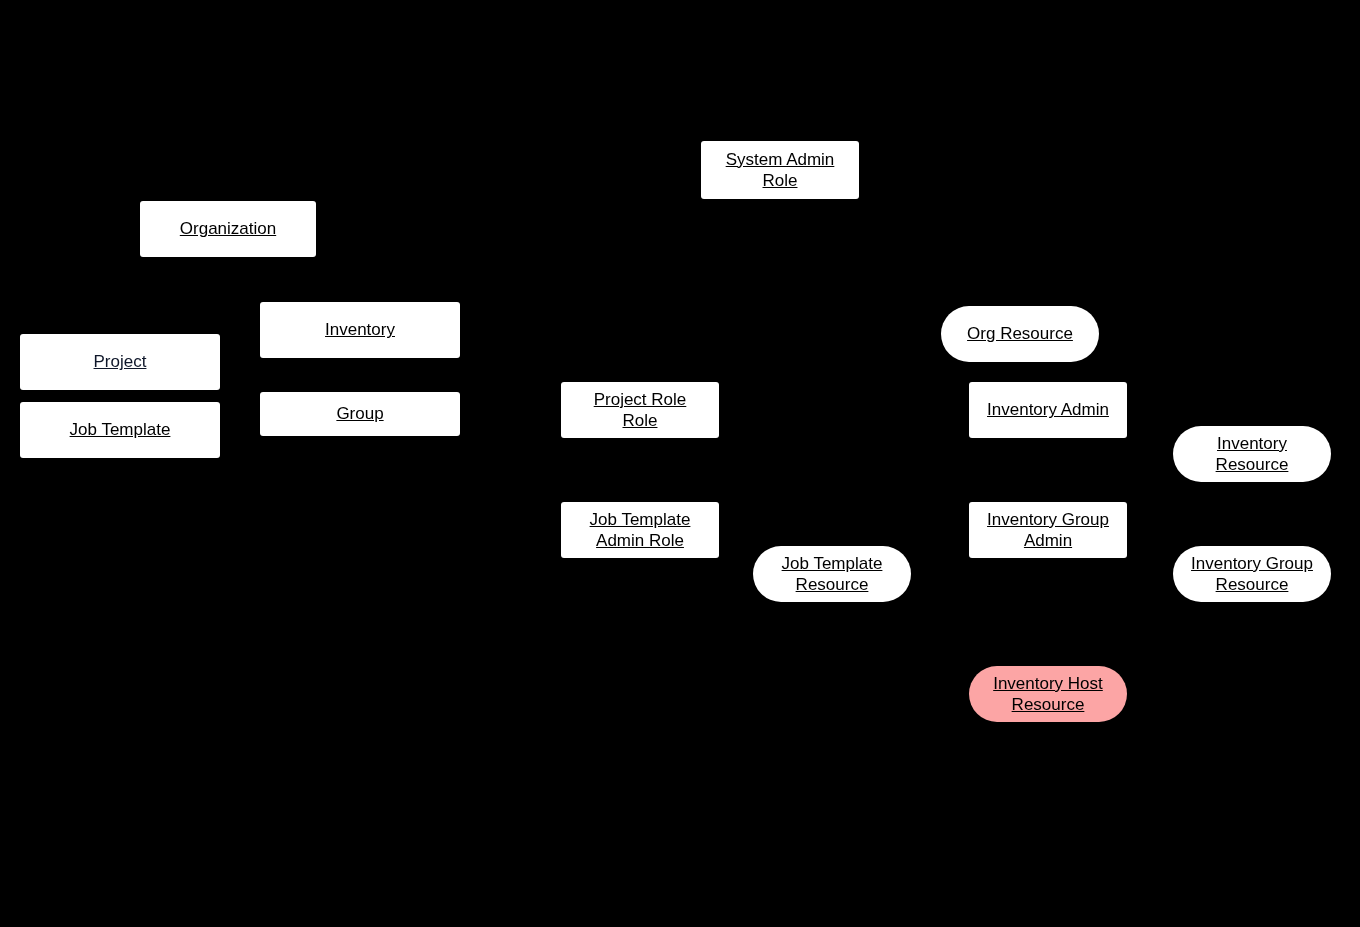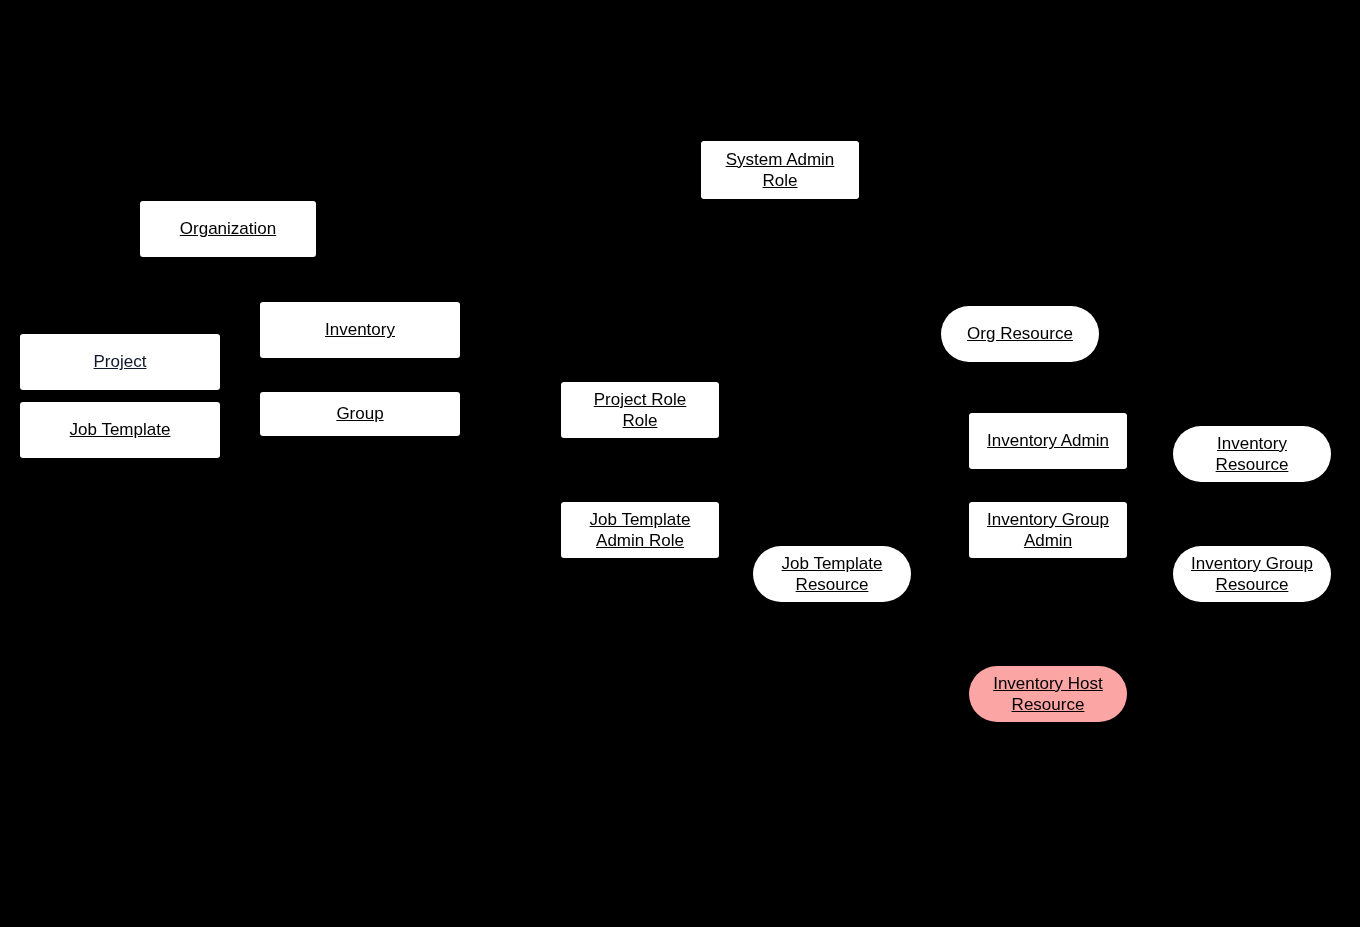--- a/index.html
+++ b/index.html
@@ -52,21 +52,21 @@
     <div class="node rect" style="left: 140px; top: 201px; width: 176px; height: 56px; background: rgb(255, 255, 255); color: rgb(0, 0, 0);">Organization</div>
     <div class="node rect" style="left: 20px; top: 302px; width: 200px; height: 56px; background: rgb(255, 255, 255); color: #0f172a; margin-top: 32px;">Project</div>
     <div class="node rect" style="left: 260px; top: 302px; width: 200px; height: 56px; background: rgb(255, 255, 255); color: rgb(0, 0, 0);">Inventory</div>
     <div class="node rect" style="left: 20px; top: 402px; width: 200px; height: 56px; background: rgb(255, 255, 255); color: rgb(0, 0, 0);">Job Template</div>
     <div class="node rect" style="left: 260px; top: 392px; width: 200px; height: 44px; background: rgb(255, 255, 255); color: rgb(0, 0, 0); text-align: right;">Group</div>
     <div class="node rect" style="left: 701px; top: 141px; width: 158px; height: 58px; background: rgb(255, 255, 255); color: rgb(0, 0, 0);">System Admin
 Role</div>
     <div class="node pill" style="left: 941px; top: 262px; width: 158px; height: 56px; background: rgb(255, 255, 255); color: rgb(0, 0, 0);">Org Resource</div>
     <div class="node rect" style="left: 561px; top: 382px; width: 158px; height: 56px; background: rgb(255, 255, 255); color: rgb(0, 0, 0);">Project Role
 Role</div>
-    <div class="node rect" style="left: 969px; top: 382px; width: 158px; height: 56px; background: rgb(255, 255, 255); color: rgb(0, 0, 0); margin-top: 31px;">Inventory Admin</div>
+    <div class="node rect" style="left: 969px; top: 382px; width: 158px; height: 56px; background: rgb(255, 255, 255); color: rgb(0, 0, 0);">Inventory Admin</div>
     <div class="node pill" style="left: 1173px; top: 382px; width: 158px; height: 56px; background: rgb(255, 255, 255); color: rgb(0, 0, 0);">Inventory
 Resource</div>
     <div class="node rect" style="left: 561px; top: 502px; width: 158px; height: 56px; background: rgb(255, 255, 255); color: rgb(0, 0, 0);">Job Template
 Admin Role</div>
     <div class="node pill" style="left: 753px; top: 502px; width: 158px; height: 56px; background: rgb(255, 255, 255); color: rgb(0, 0, 0);">Job Template
 Resource</div>
     <div class="node rect" style="left: 969px; top: 502px; width: 158px; height: 56px; background: rgb(255, 255, 255); color: rgb(0, 0, 0);">Inventory Group
 Admin</div>
     <div class="node pill" style="left: 1173px; top: 502px; width: 158px; height: 56px; background: rgb(255, 255, 255); color: rgb(0, 0, 0);">Inventory Group
 Resource</div>

